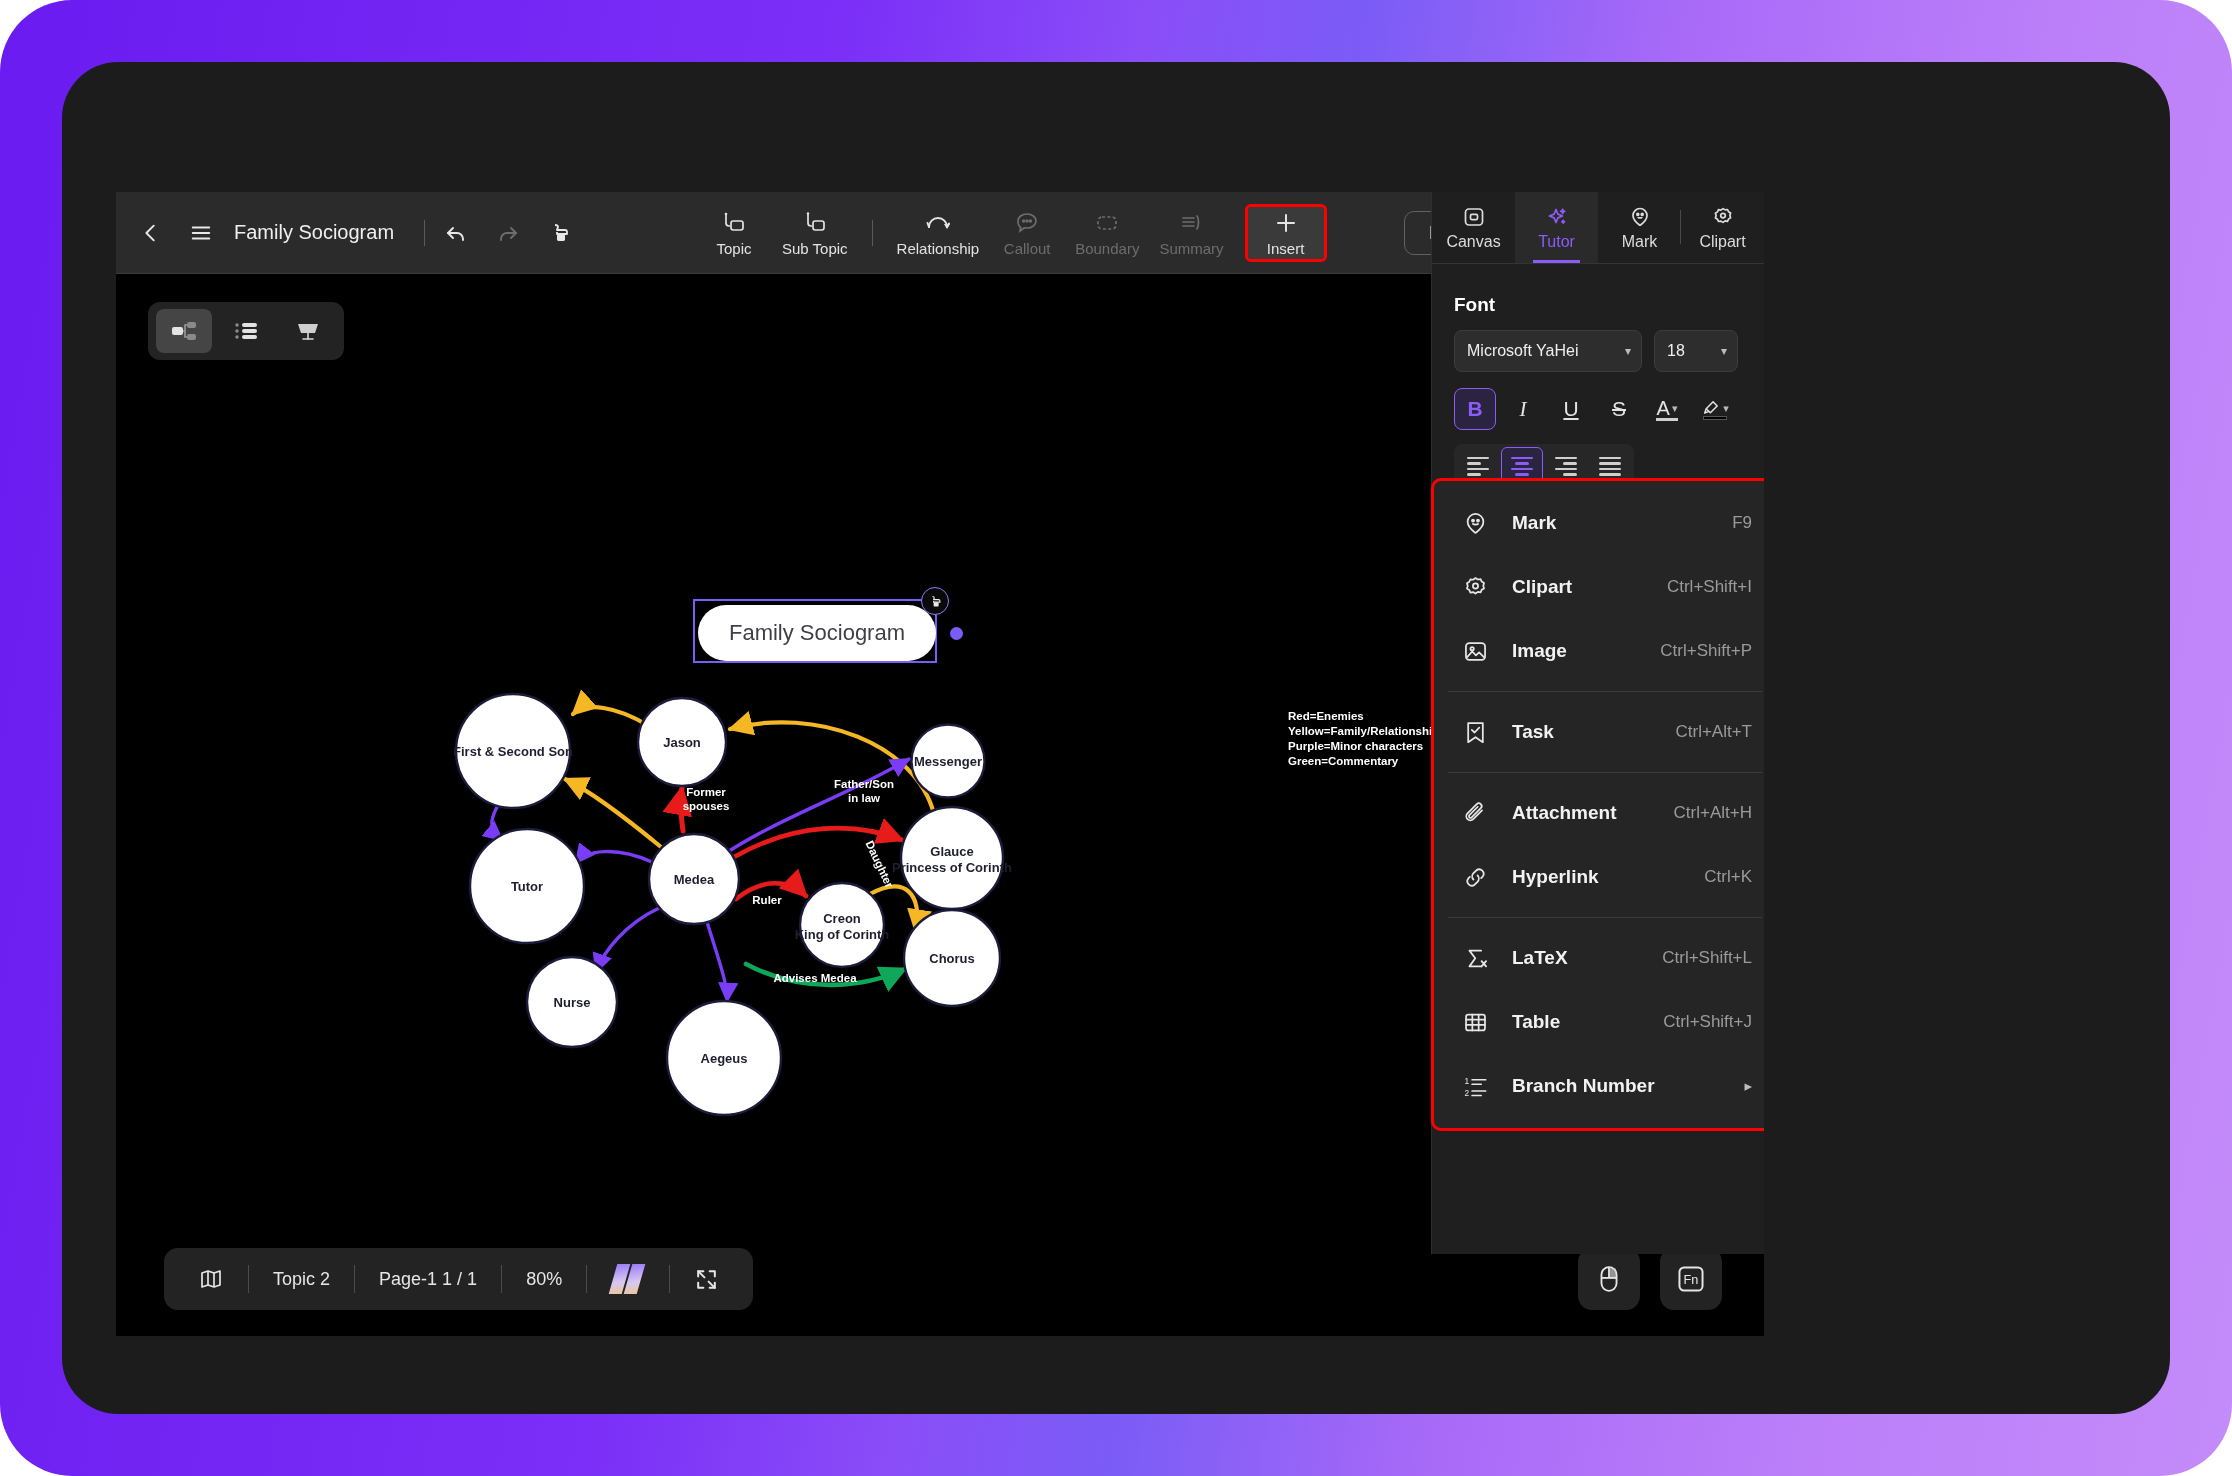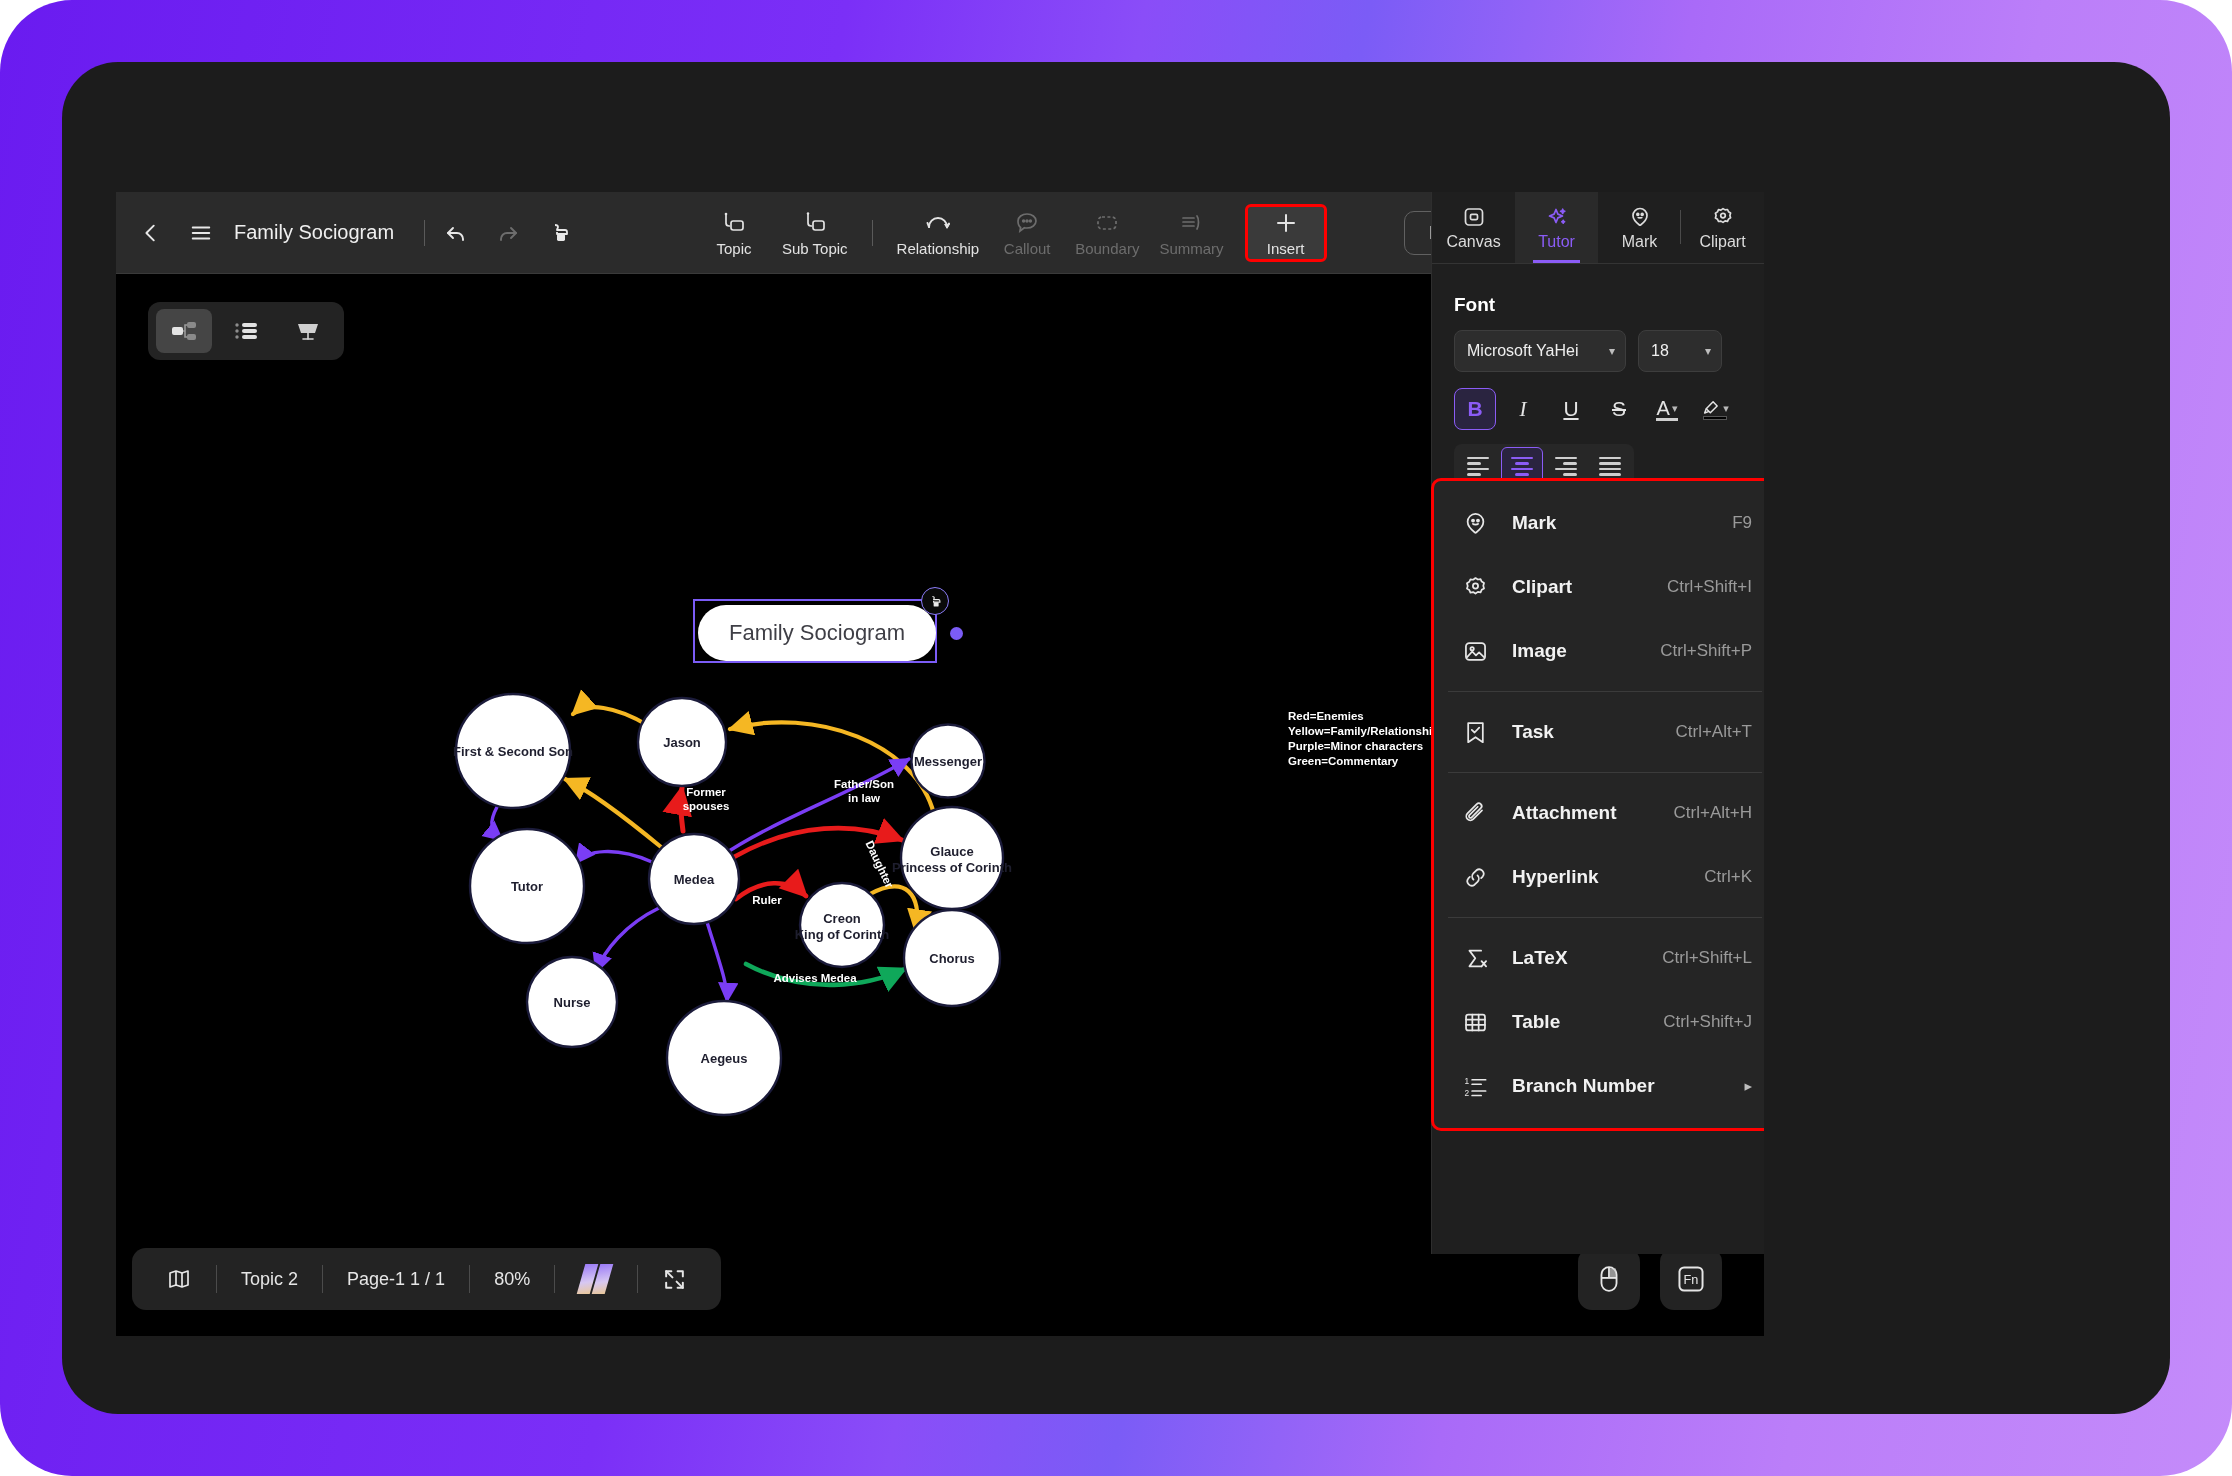--- a/index.html
+++ b/index.html
@@ -71,21 +71,21 @@
   #canvas { position:absolute; left:0; top:82px; width:1648px; height:1062px; background:#000; overflow:hidden; }
   #viewtoggle {
     position:absolute; left:32px; top:28px; height:58px; background:#232323;
     border-radius:12px; display:flex; align-items:center; padding:0 8px; gap:6px;
   }
   .vt-btn { width:56px; height:44px; display:flex; align-items:center; justify-content:center;
             border-radius:8px; cursor:pointer; color:#cfcfcf; }
   .vt-btn.active { background:#454545; }
   
   #statusbar {
-    position:absolute; left:16px; bottom:26px; height:62px; background:#232323;
+    position:absolute; left:48px; bottom:26px; height:62px; background:#232323;
     border-radius:14px; display:flex; align-items:center; padding:0 10px; color:#e6e6e6; font-size:18px;
   }
   .sb-cell { padding:0 24px; display:flex; align-items:center; cursor:pointer; white-space:nowrap; }
   .sb-div { width:1px; height:28px; background:#4b4b4b; }
   #ai-wrap { width:34px; height:30px; position:relative; }
   #ai-wrap i {
     position:absolute; top:0; width:13px; height:30px;
     background:linear-gradient(170deg,#9b7bf7,#d7c8f2 60%,#e9c79a);
     transform:skewX(-16deg);
   }
@@ -119,21 +119,21 @@
   #panel-body { padding:16px 22px 0; height:990px; overflow:hidden; }
   .sec-title { color:#fff; font-size:19px; font-weight:bold; margin:14px 0 14px; }
   .row { display:flex; align-items:center; margin-bottom:16px; gap:12px; }
   .lbl { color:#d2d2d2; font-size:17px; white-space:nowrap; }
   .sel {
     background:#2d2d2d; border:1px solid #3d3d3d; border-radius:8px; height:42px;
     display:flex; align-items:center; justify-content:space-between; padding:0 10px 0 12px;
     color:#efefef; font-size:16px; cursor:pointer; gap:8px;
   }
   .sel .cv { color:#bdbdbd; font-size:12px; }
-  .fontsel { width:172px; }
+  .fontsel { width:188px; }
   .sizesel { width:84px; }
   .fmt-row { display:flex; align-items:center; gap:6px; margin-bottom:14px; }
   .fbtn { width:42px; height:42px; border-radius:8px; display:flex; align-items:center; justify-content:center;
           color:#e4e4e4; font-size:21px; cursor:pointer; }
   .fbtn.on { color:#8b5cf6; border:1.5px solid #8b5cf6; background:#2a2440; }
   .fbtn .cv { font-size:11px; color:#b9b9b9; margin-left:2px; }
   .align-group { display:flex; background:#272727; border-radius:8px; padding:3px; gap:2px; width:fit-content; margin-bottom:8px; }
   .abtn { width:42px; height:38px; border-radius:6px; display:flex; align-items:center; justify-content:center; cursor:pointer; }
   .abtn.on { border:1.5px solid #8b5cf6; background:#2a2440; }
   .abar { height:2.5px; background:#cfcfcf; border-radius:2px; display:block; }

